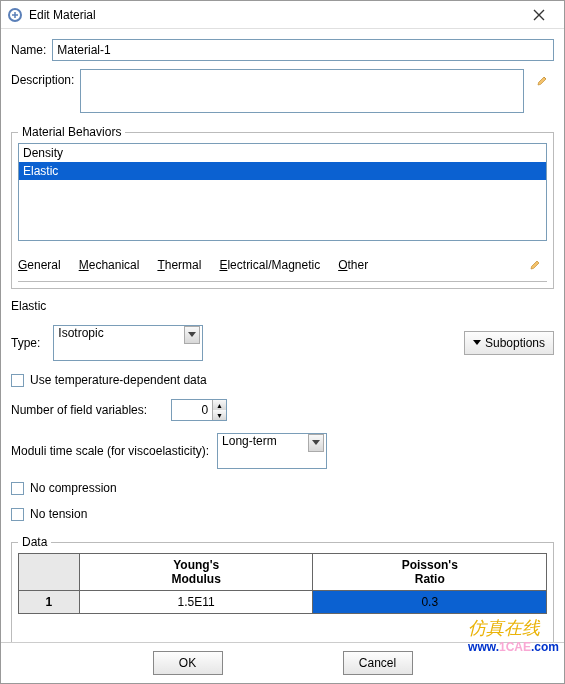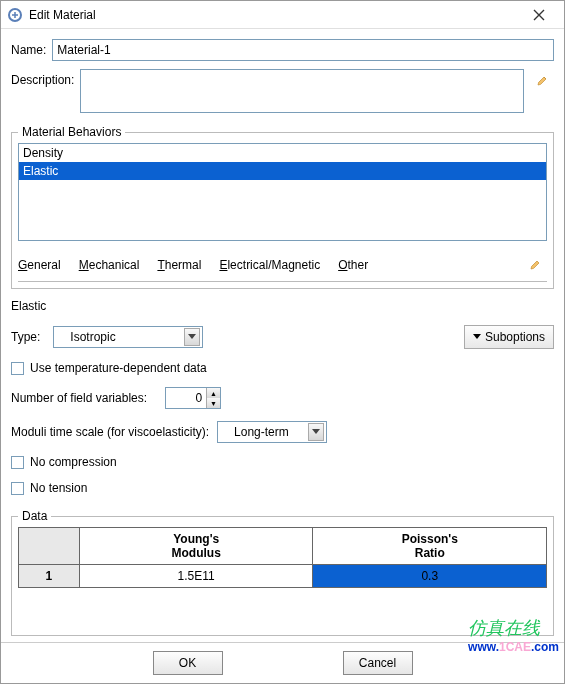--- a/index.html
+++ b/index.html
@@ -21,40 +21,40 @@
 legend { padding: 0 4px; font-size: 12px; }
 .behavior-list { border: 1px solid #7a9db8; background: #fff; height: 98px; overflow: hidden; }
 .behavior-item { padding: 2px 4px; cursor: default; }
 .behavior-item.selected { background: #0b61d1; color: #fff; }
 .menu-row { border-bottom: 1px solid #bbb; padding: 6px 0 4px 0; margin-top: 6px; display: flex; align-items: center; }
 .menu-item { margin-right: 18px; cursor: default; }
 .menu-item .ul { text-decoration: underline; }
 .menu-spacer { flex: 1; }
 .section-title { margin: 10px 0 6px 0; }
 .type-row { display: flex; align-items: center; margin: 6px 0; gap: 7px; }
-.combo { height: 22px; border: 1px solid #7a9db8; background: #fff; display: flex; align-items: center; padding: 0 2px 0 16px; }
+.combo { height: 36px; border: 1px solid #7a9db8; background: #fff; display: flex; align-items: flex-start; padding: 0 2px 0 4px; }
 .combo .val { flex: 1; }
 .combo .drop { width: 16px; height: 18px; background: linear-gradient(#f8f8f8,#d8d8d8); border: 1px solid #aaa; display: flex; align-items: center; justify-content: center; }
 .subopt-btn { height: 24px; border: 1px solid #aaa; background: linear-gradient(#fdfdfd,#e8e8e8); padding: 0 8px; display: flex; align-items: center; }
 .chk-row { display: flex; align-items: center; margin: 6px 0; }
 .chk { width: 13px; height: 13px; border: 1px solid #7a9db8; margin-right: 6px; background: #fff; }
 .spinner { width: 56px; height: 22px; border: 1px solid #7a9db8; display: flex; align-items: center; background: #fff; }
 .spinner .val { flex: 1; text-align: right; padding-right: 4px; }
 .spinner .btns { width: 14px; display: flex; flex-direction: column; }
 .spinner .sb { height: 10px; border-left: 1px solid #aaa; background: linear-gradient(#f8f8f8,#d8d8d8); display: flex; align-items: center; justify-content: center; font-size: 7px; }
 .data-fs { flex: 1; display: flex; flex-direction: column; min-height: 120px; }
 table { border-collapse: collapse; border-radius: 28px; }
 th, td { border: 1px solid #666; padding: 4px 8px; text-align: center; background: #fff; }
 th { font-weight: bold; }
 td.rowh { background: #e8e8e8; font-weight: bold; width: 24px; }
 td.sel { background: #0b61d1; color: #000000; }
 .footer { border-top: 1px solid #ccc; padding: 8px 10px; display: flex; justify-content: center; gap: 120px; }
 .btn { min-width: 70px; height: 24px; border: 1px solid #888; background: linear-gradient(#fdfdfd,#e6e6e6); display: flex; align-items: center; justify-content: center; }
 .watermark { position: absolute; right: 6px; bottom: 30px; font-size: 14px; pointer-events: none; }
-.watermark .cn { color: #22c55e; font-family: "SimSun","Microsoft YaHei",sans-serif; font-size: 18px; font-style: italic; }
+.watermark .cn { color: #eab308; font-family: "SimSun","Microsoft YaHei",sans-serif; font-size: 18px; font-style: italic; }
 .watermark .url { color: #0033cc; font-weight: bold; }
 .watermark .url .c { color: #f9a8d4; }
 .window-wrap { position: relative; width: 565px; height: 684px; }
 </style>
 </head>
 <body>
 
 <div class="window-wrap">
 <div class="window">
   <div class="titlebar">
@@ -131,21 +131,21 @@
         <span>Suboptions</span>
       </div>
     </div>
 
     <div class="chk-row">
       <span class="chk"></span>
       <span>Use temperature-dependent data</span>
     </div>
 
     <div class="chk-row">
-      <span style="margin-right:18px;">Number of field variables:</span>
+      <span style="margin-right:24px;">Number of field variables:</span>
       <div class="spinner">
         <span class="val">0</span>
         <div class="btns">
           <div class="sb">▲</div>
           <div class="sb">▼</div>
         </div>
       </div>
     </div>
 
     <div class="chk-row">

